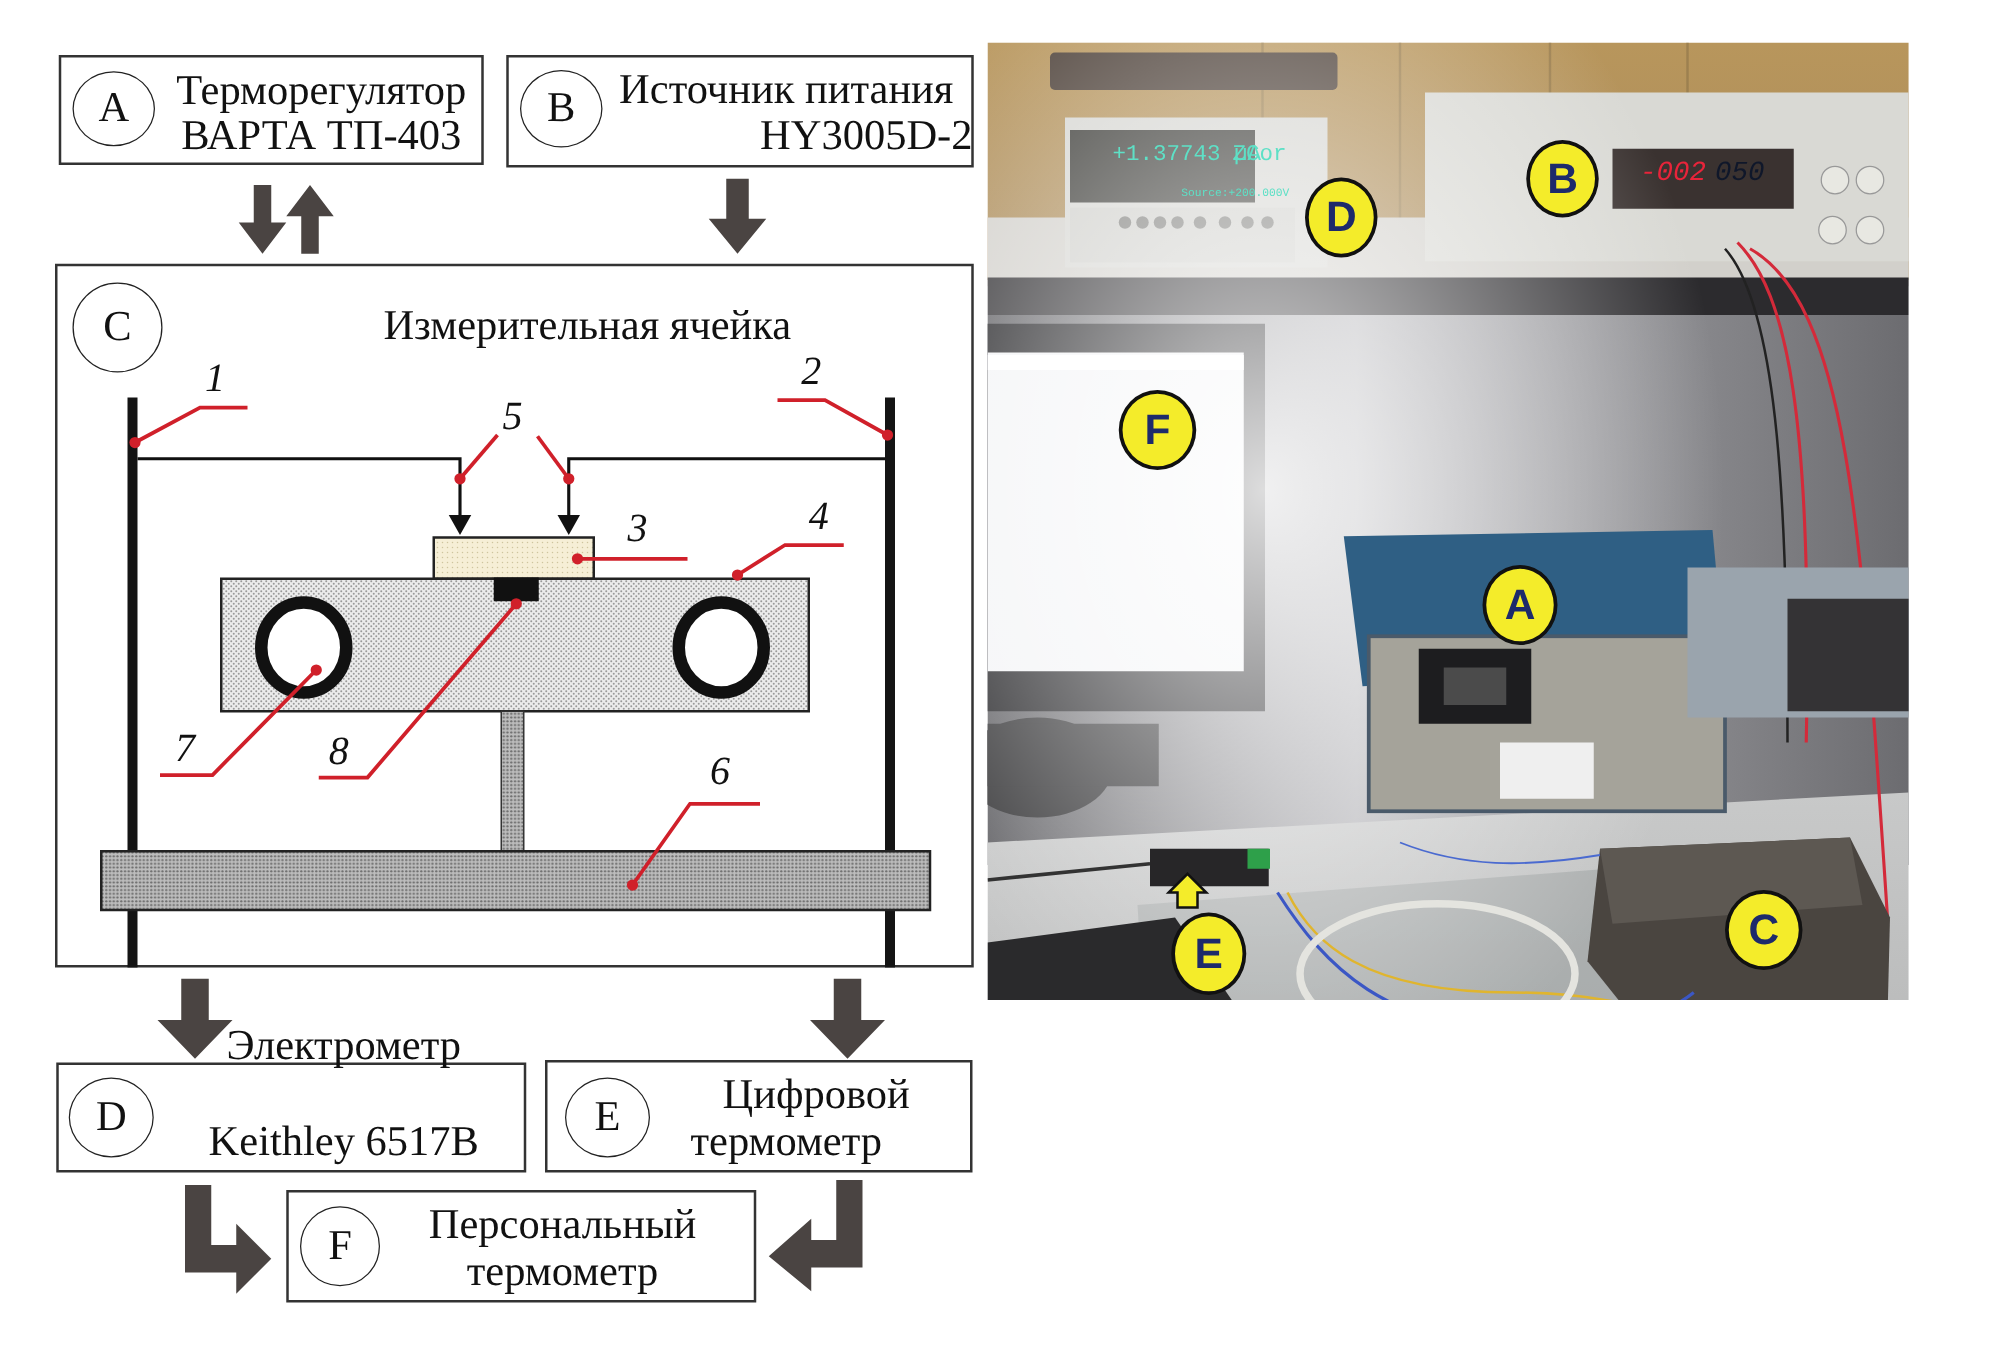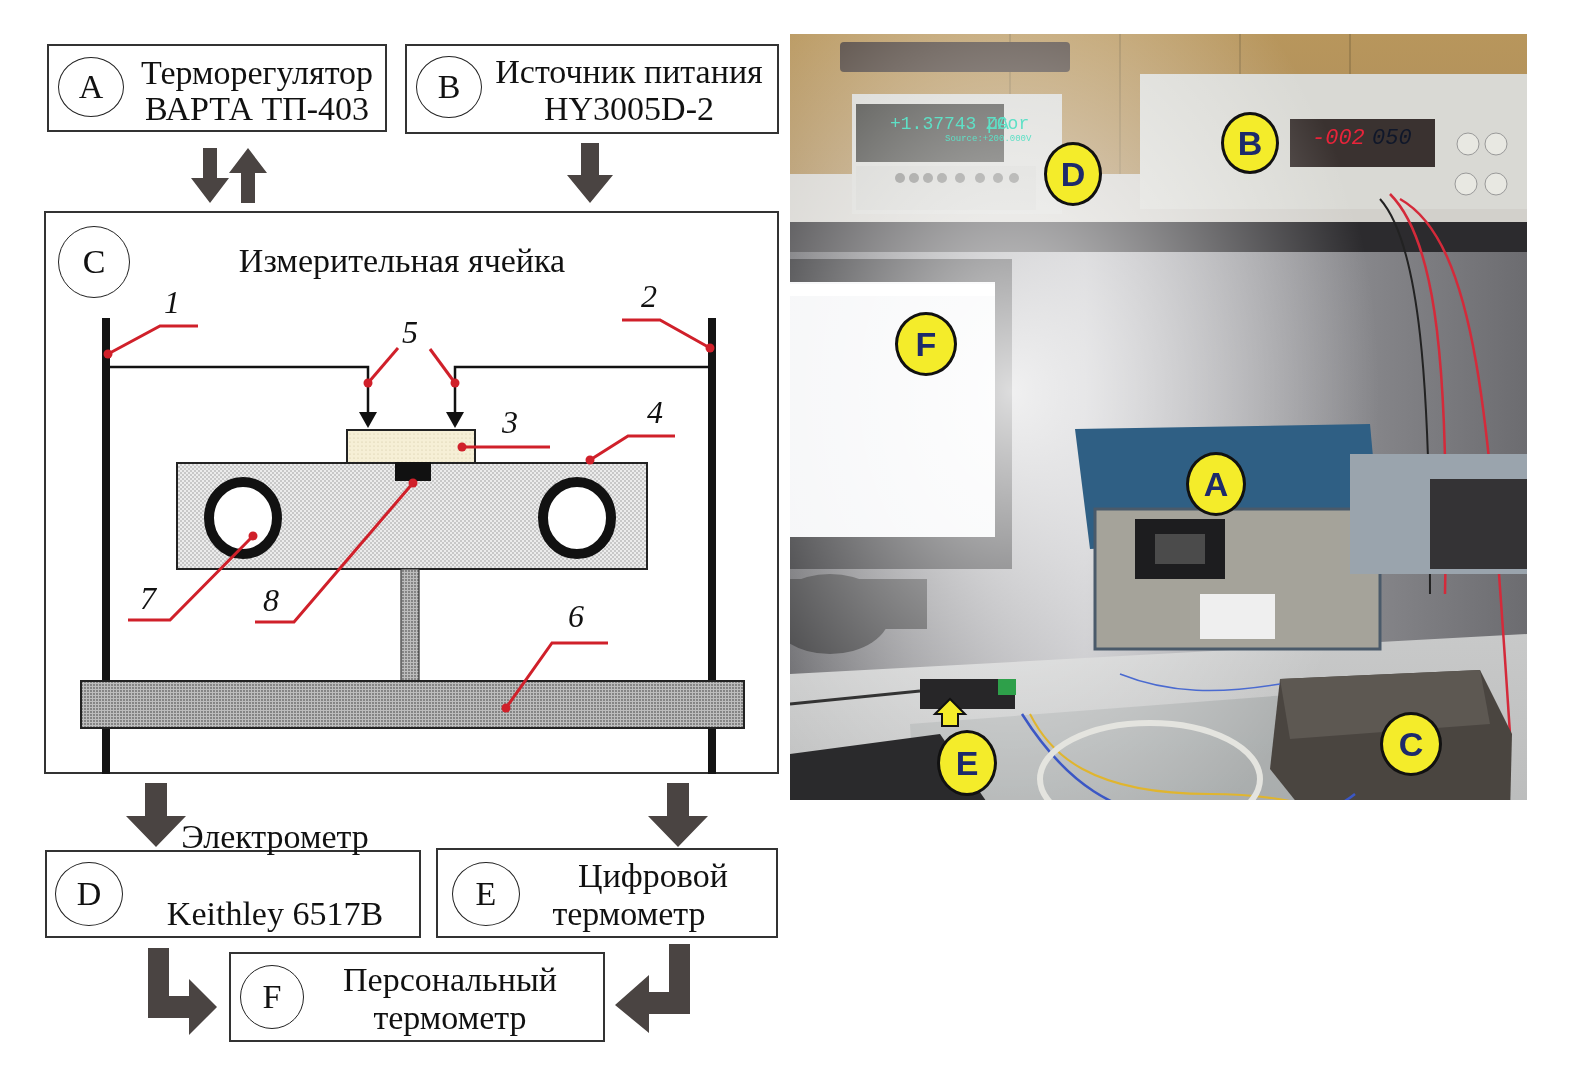--- a/index.html
+++ b/index.html
@@ -25,25 +25,25 @@
 <div>
 
   <div class="box" style="left:47px;top:44px;width:340px;height:88px;"></div>
   <div class="circ" style="left:58px;top:57px;width:66px;height:60px;">A</div>
   <div class="btxt" style="left:128px;top:55px;width:258px;">Терморегулятор</div>
   <div class="btxt" style="left:128px;top:91px;width:258px;">ВАРТА ТП-403</div>
 
   <div class="box" style="left:405px;top:44px;width:374px;height:90px;"></div>
   <div class="circ" style="left:416px;top:56px;width:66px;height:62px;">B</div>
   <div class="btxt" style="left:480px;top:54px;width:298px;">Источник питания</div>
-  <div class="btxt" style="left:480px;top:91px;width:298px;">HY3005D-2</div>
+  <div class="btxt" style="left:480px;top:91px;width:298px;text-align:right;">HY3005D-2</div>
 
   <div class="box" style="left:44px;top:211px;width:735px;height:563px;"></div>
   <div class="circ" style="left:58px;top:226px;width:72px;height:72px;">C</div>
-  <div class="btxt" style="left:192px;top:243px;width:420px;">Измерительная ячейка</div>
+  <div class="btxt" style="left:213px;top:243px;width:420px;text-align:right;">Измерительная ячейка</div>
 
   <div class="box" style="left:45px;top:850px;width:376px;height:88px;"></div>
   <div class="circ" style="left:55px;top:862px;width:68px;height:64px;">D</div>
   <div class="btxt" style="left:130px;top:819px;width:290px;">Электрометр</div>
   <div class="btxt" style="left:130px;top:896px;width:290px;">Keithley 6517B</div>
 
   <div class="box" style="left:436px;top:848px;width:342px;height:90px;"></div>
   <div class="circ" style="left:452px;top:862px;width:68px;height:64px;">E</div>
   <div class="btxt" style="left:528px;top:858px;width:250px;">Цифровой</div>
   <div class="btxt" style="left:504px;top:896px;width:250px;">термометр</div>
@@ -223,21 +223,21 @@
     <path d="M240,680 C260,720 300,760 420,760 C520,760 570,790 590,790" stroke="#e0b52e" stroke-width="2" fill="none"></path>
     <path d="M232,680 C270,740 320,790 430,790 C500,790 540,780 565,760" stroke="#3b57c5" stroke-width="2.5" fill="none"></path>
     <ellipse cx="360" cy="745" rx="110" ry="56" stroke="#e4e4df" stroke-width="6" fill="none"></ellipse>
     <path d="M330,640 C380,660 430,660 490,650" stroke="#4a6ad0" stroke-width="1.5" fill="none"></path>
     <path d="M640,790 L720,900" stroke="#111" stroke-width="5"></path>
     <polygon points="145,680 160,665 175,680 168,680 168,692 152,692 152,680" fill="#f4ec2a" stroke="#111" stroke-width="2"></polygon>
   </svg>
 
   <div class="lcd" style="left:100px;top:80px;font-size:18px;color:#5ee0c6;">+1.37743 µA</div>
   <div class="lcd" style="left:196px;top:80px;font-size:18px;color:#5ee0c6;">ZCor</div>
-  <div class="lcd" style="left:155px;top:100px;font-size:9px;color:#5ee0c6;">Source:+200.000V</div>
+  <div class="lcd" style="left:155px;top:116px;font-size:9px;color:#5ee0c6;">Source:+200.000V</div>
   <div class="lcd" style="left:522px;top:92px;font-size:22px;color:#e8243a;font-style:italic;">-002</div>
   <div class="lcd" style="left:582px;top:92px;font-size:22px;color:#0f172a;font-style:italic;">050</div>
 
   <div class="badge" style="left:254px;top:108px;width:58px;height:64px;">D</div>
   <div class="badge" style="left:431px;top:78px;width:58px;height:62px;">B</div>
   <div class="badge" style="left:105px;top:278px;width:62px;height:64px;">F</div>
   <div class="badge" style="left:396px;top:418px;width:60px;height:64px;">A</div>
   <div class="badge" style="left:147px;top:696px;width:60px;height:66px;">E</div>
   <div class="badge" style="left:590px;top:678px;width:62px;height:64px;">C</div>
 </div>

